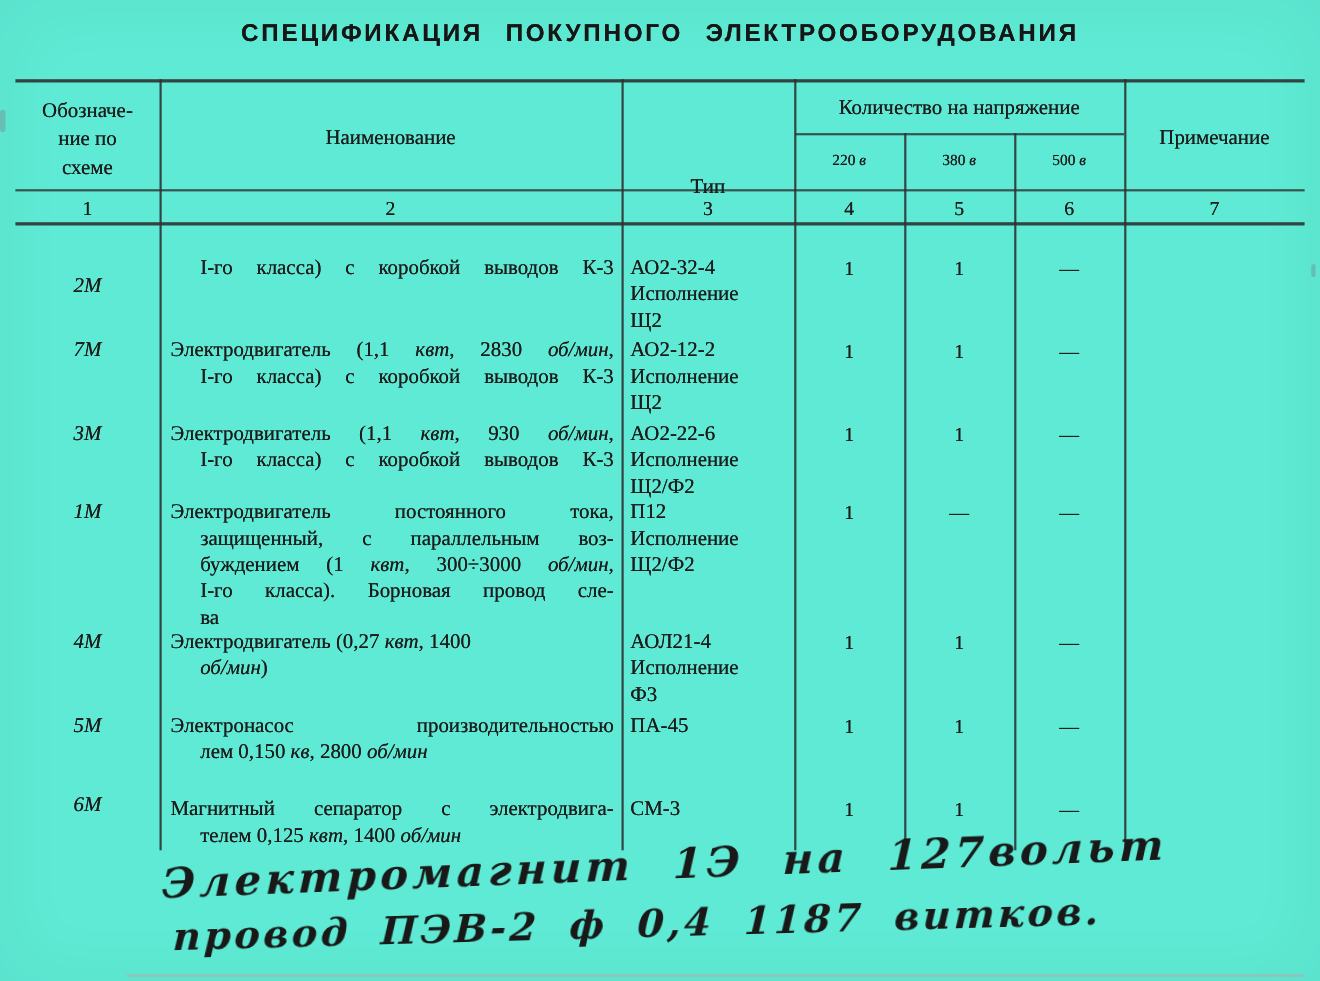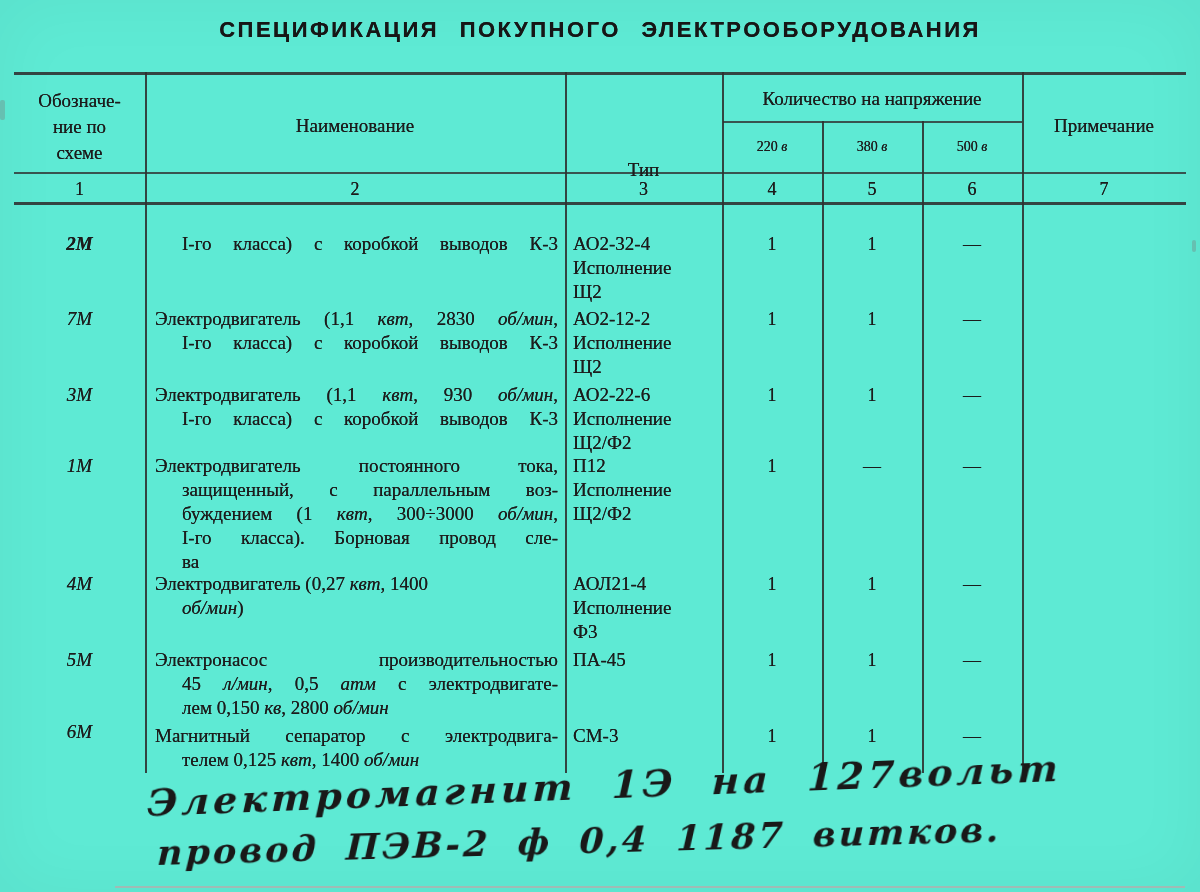--- a/index.html
+++ b/index.html
@@ -74,21 +74,21 @@
 
   <div class="colnum" style="left:14px;top:179px;width:131px;">1</div>
   <div class="colnum" style="left:145px;top:179px;width:420px;">2</div>
   <div class="colnum" style="left:565px;top:179px;width:157px;">3</div>
   <div class="colnum" style="left:722px;top:179px;width:100px;">4</div>
   <div class="colnum" style="left:822px;top:179px;width:100px;">5</div>
   <div class="colnum" style="left:922px;top:179px;width:100px;">6</div>
   <div class="colnum" style="left:1022px;top:179px;width:164px;">7</div>
 
   <div id="table-body">
-      <div class="cell ref" style="left: 14px; width: 131px; top: 232px; font-weight: bold;">2М</div>
+      <div class="cell ref" style="left: 14px; width: 131px; top: 248px;">2М</div>
       <div class="cell name" style="left: 155px; width: 403px; top: 232px;">
         <div class="ln j ind"><span>I-го класса) с коробкой выводов К-3</span></div>
       </div>
       <div class="cell type" style="left: 573px; width: 145px; top: 232px;">
         <div class="ln">АО2-32-4</div>
         <div class="ln">Исполнение</div>
         <div class="ln">Щ2</div>
       </div>
       <div class="cell qty" style="left: 722px; width: 100px; top: 232px;">1</div>
       <div class="cell qty" style="left: 822px; width: 100px; top: 232px;">1</div>
@@ -144,21 +144,20 @@
         <div class="ln">АОЛ21-4</div>
         <div class="ln">Исполнение</div>
         <div class="ln">Ф3</div>
       </div>
       <div class="cell qty" style="left: 722px; width: 100px; top: 572px;">1</div>
       <div class="cell qty" style="left: 822px; width: 100px; top: 572px;">1</div>
       <div class="cell qty" style="left: 922px; width: 100px; top: 572px;">—</div>
       <div class="cell ref" style="left: 14px; width: 131px; top: 648px;">5М</div>
       <div class="cell name" style="left: 155px; width: 403px; top: 648px;">
         <div class="ln j"><span>Электронасос производительностью</span></div>
-        <div class="ln j ind"><span>45 </span><span class="it">л/мин</span><span>, 0,5 </span><span class="it">атм</span><span> с электродвигате-</span></div>
         <div class="ln ind"><span>лем 0,150 </span><span class="it">кв</span><span>, 2800 </span><span class="it">об/мин</span></div>
       </div>
       <div class="cell type" style="left: 573px; width: 145px; top: 648px;">
         <div class="ln">ПА-45</div>
       </div>
       <div class="cell qty" style="left: 722px; width: 100px; top: 648px;">1</div>
       <div class="cell qty" style="left: 822px; width: 100px; top: 648px;">1</div>
       <div class="cell qty" style="left: 922px; width: 100px; top: 648px;">—</div>
       <div class="cell ref" style="left: 14px; width: 131px; top: 720px;">6М</div>
       <div class="cell name" style="left: 155px; width: 403px; top: 724px;">

